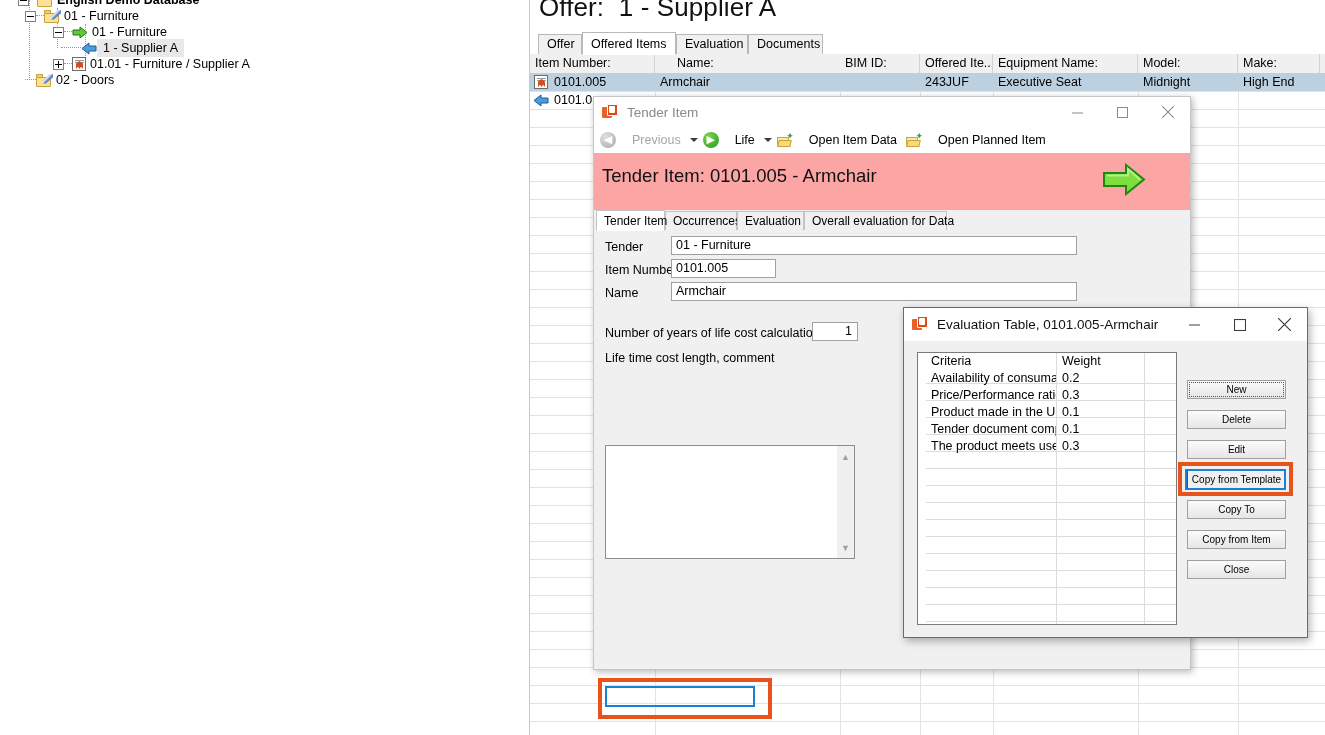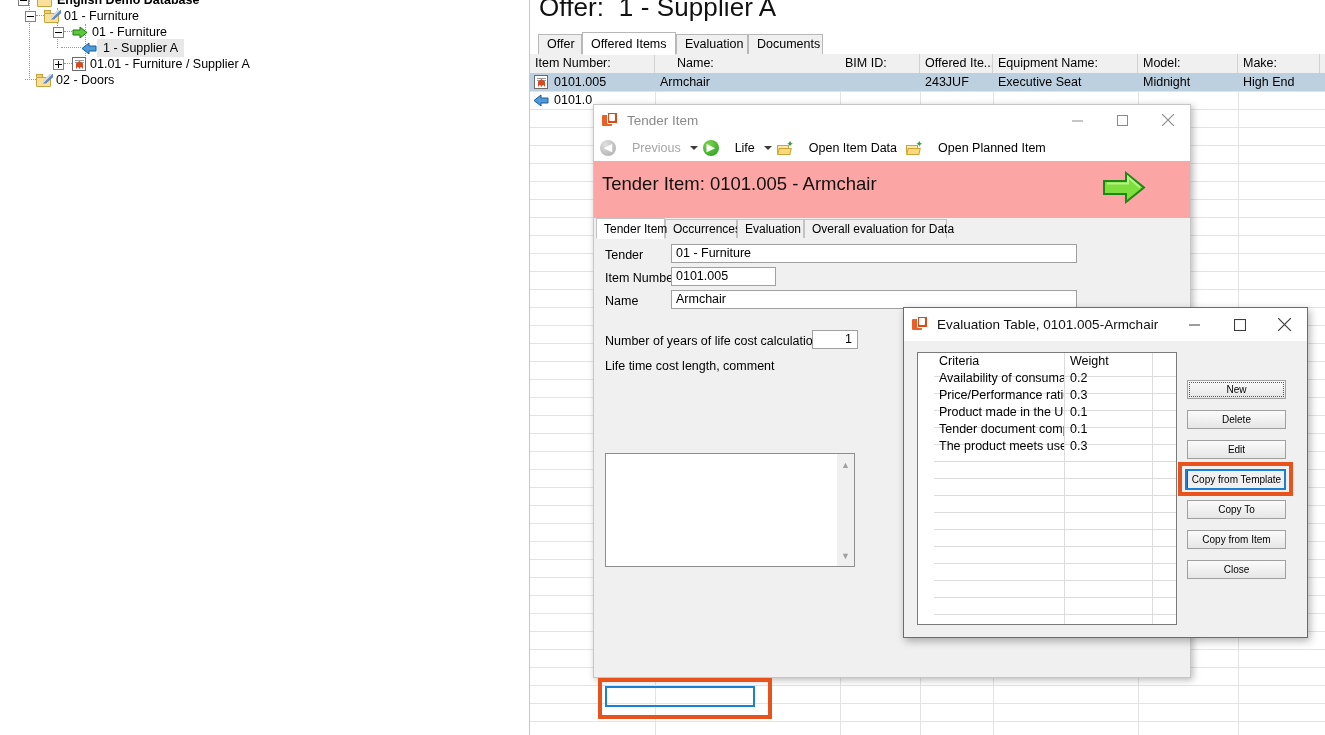--- a/index.html
+++ b/index.html
@@ -229,21 +229,21 @@
   }
   .gridline-v {
     position: absolute;
     top: 19px; width: 1px;
     background: #e3e3e3;
   }
 
   
   #tender-dialog {
     position: absolute;
-    left: 593px; top: 104px;
+    left: 593px; top: 96px;
     width: 598px; height: 574px;
     background: #f0f0f0;
     border: 1px solid #c6c6c6;
     box-shadow: 2px 2px 7px rgba(0,0,0,0.28);
     box-sizing: border-box;
   }
   .win-titlebar {
     position: relative;
     height: 30px;
     background: #ffffff;
@@ -490,21 +490,21 @@
     position: absolute;
     left: 13px; top: 44px;
     width: 260px; height: 273px;
     background: #ffffff;
     border: 1px solid #7a7a7a;
     box-sizing: border-box;
     overflow: hidden;
   }
   .eg-row {
     position: absolute;
-    left: 16px; width: 100%; height: 24px;
+    left: 8px; width: 100%; height: 31px;
     box-sizing: border-box;
     border-bottom: 1px solid #dcdcdc;
   }
   .eg-c1 {
     position: absolute;
     left: 0; top: 0;
     width: 131px; height: 100%;
     box-sizing: border-box;
     border-right: 1px solid #dcdcdc;
     padding-left: 5px;

